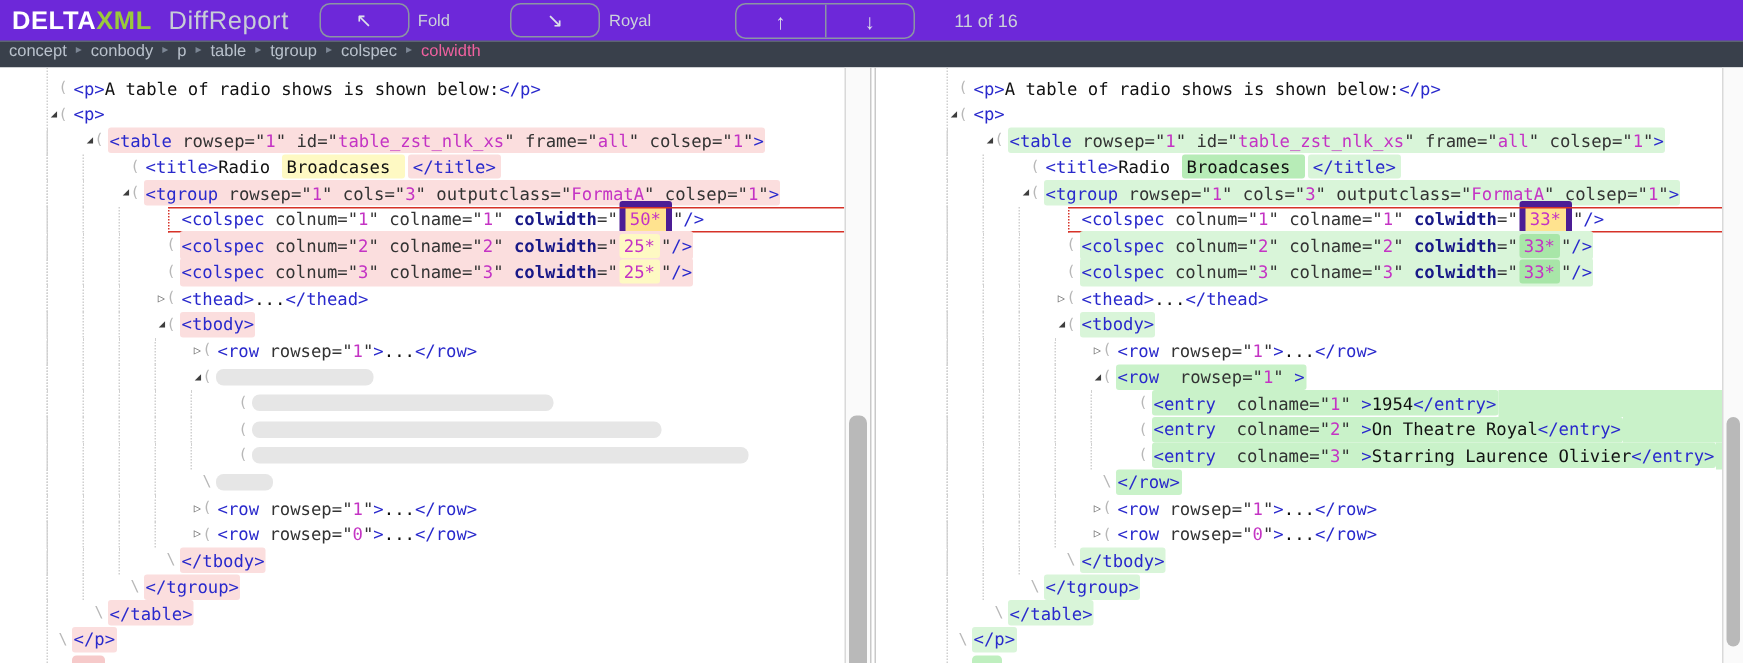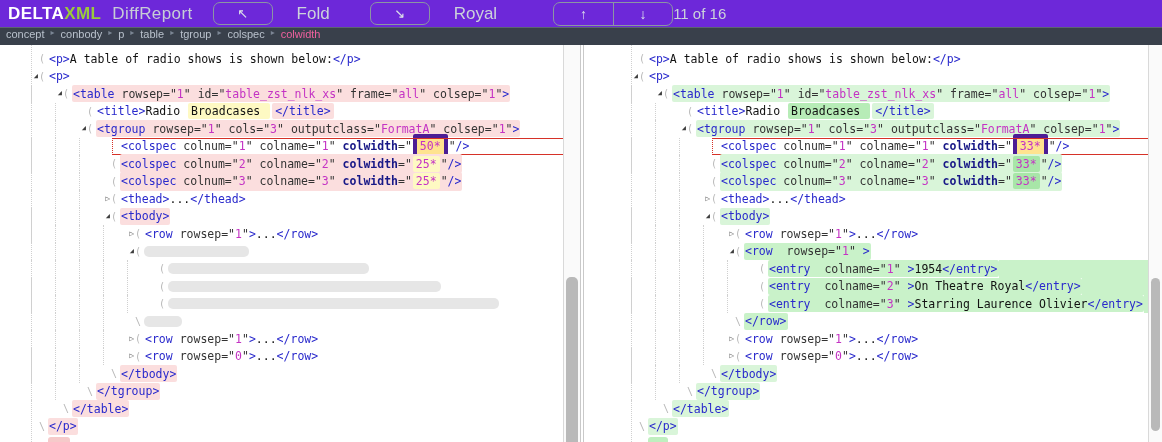--- a/index.html
+++ b/index.html
@@ -10,27 +10,27 @@
   header{height:28px;background:#6d28d9;border-bottom:1px solid #5c6470;box-sizing:border-box;
          display:flex;align-items:center}
   .brand{font-size:17px;margin-left:8px;letter-spacing:.4px;white-space:nowrap}
   .b-delta{color:#ffffff;font-weight:bold}
   .b-xml{color:#9aca3c;font-weight:bold}
   .b-app{color:#c7cdd6;margin-left:6px;font-weight:normal}
   .hbtn{width:60px;height:23px;border:1px solid #8b95a3;border-radius:7px;background:transparent;
         color:#dde2e9;font-size:13px;display:flex;align-items:center;justify-content:center;
         cursor:pointer;padding:0;margin-left:20px}
   .hbtn.expand{margin-left:40px}
-  .hlabel{color:#ccd2da;font-size:17px;margin-left:24px}
+  .hlabel{color:#ccd2da;font-size:11px;margin-left:6px}
   .navgroup{display:flex;border:1px solid #8b95a3;border-radius:7px;height:24px;width:120px;
             margin-left:56px;overflow:hidden;box-sizing:border-box}
   .navgroup button{flex:1;background:transparent;border:none;color:#dde2e9;font-size:14px;
             cursor:pointer;display:flex;align-items:center;justify-content:center;padding:0}
   .navgroup button:first-child{border-right:1px solid #8b95a3}
-  .counter{color:#ccd2da;font-size:15px;}
+  .counter{color:#ccd2da;font-size:12px;margin-left:26px}
 
   
   .crumbbar{height:17px;background:#39404b;display:flex;align-items:flex-start;padding-left:6px;
             font-size:11px;color:#b9c1cc;gap:6px;white-space:nowrap}
   .crumb-sep{color:#7c8695;font-size:8px}
   .crumb-current{color:#f0619f}
 
   
   main{display:flex;height:397px}
   .panel{display:flex;background:#fff;overflow:hidden}

